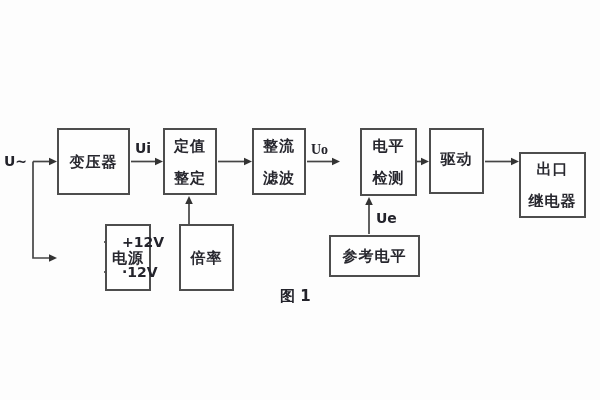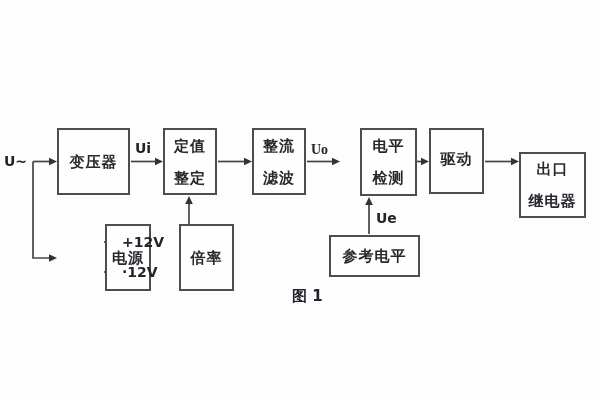--- a/index.html
+++ b/index.html
@@ -31,21 +31,21 @@
     letter-spacing:1px;
   }
   .box .ln{line-height:32px;white-space:nowrap;}
   .lab{
     position:absolute;
     color:#23232b;
     font-size:14px;
     font-weight:700;
     white-space:nowrap;
   }
-  .cjk-lab{font-weight:600;margin-left:12px;}
+  .cjk-lab{font-weight:600;}
   
   #box-isolation  {left:57px;  top:128px; width:73px; height:67px;}
   #box-setting    {left:163px; top:128px; width:54px; height:67px;}
   #box-rectifier  {left:252px; top:128px; width:54px; height:67px;}
   #box-level      {left:360px; top:128px; width:57px; height:68px;}
   #box-driver     {left:429px; top:128px; width:55px; height:66px;font-family:Liberation Mono, monospace;}
   #box-relay      {left:519px; top:128px; width:67px; height:66px;margin-top:24px;}
   #box-power      {left:57px;  top:224px; width:46px; height:67px;margin-left:48px;}
   #box-ratio      {left:163px; top:224px; width:55px; height:67px;margin-left:16px;}
   #box-reference  {left:329px; top:235px; width:91px; height:42px;}

